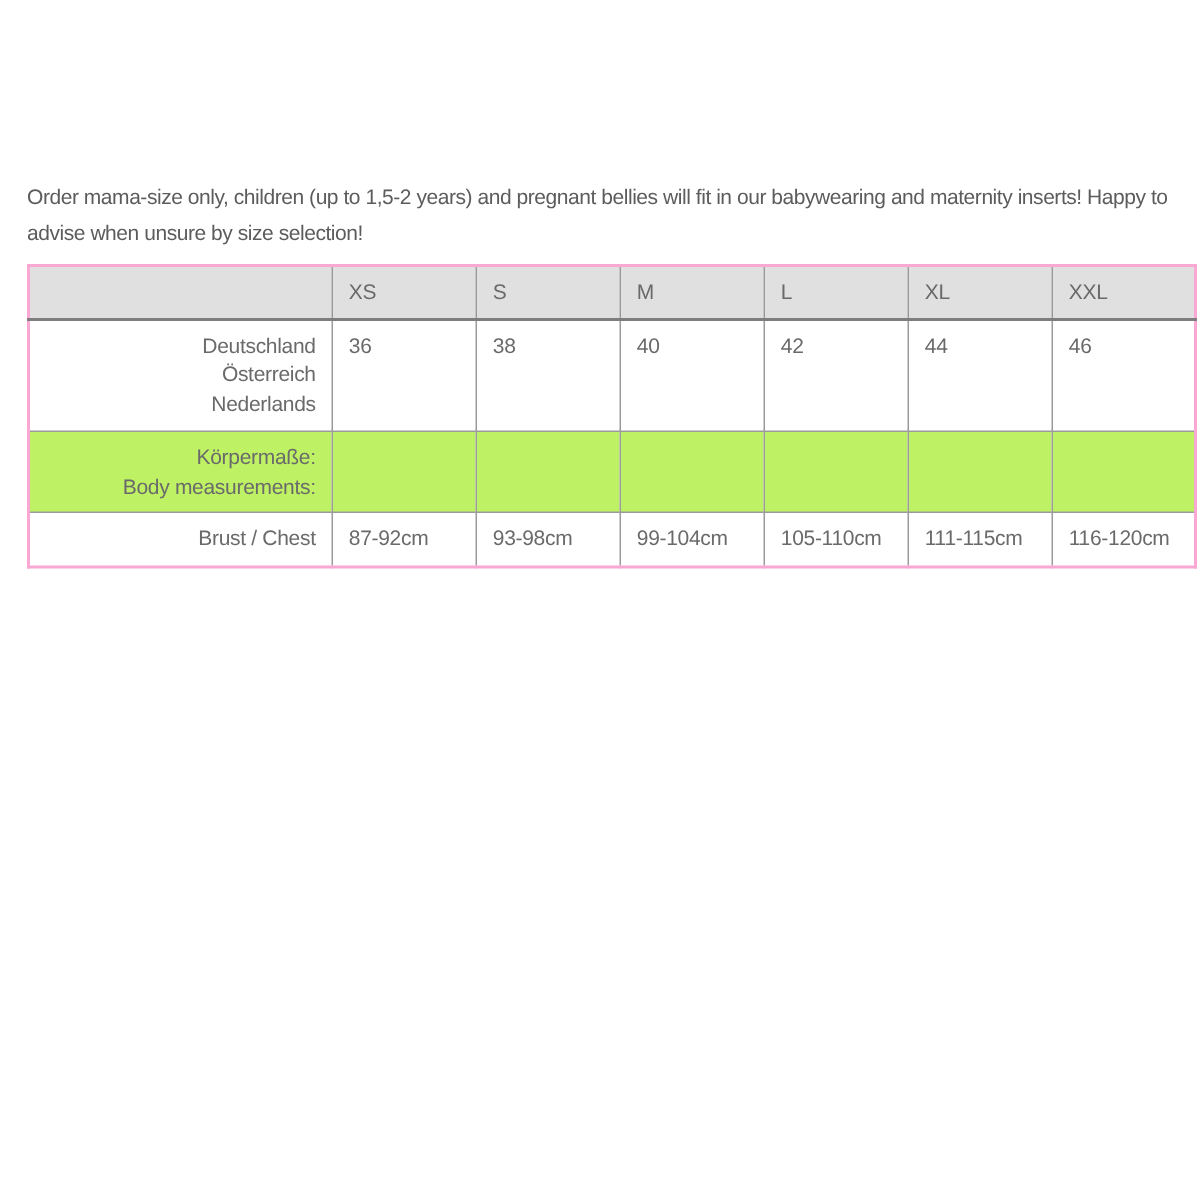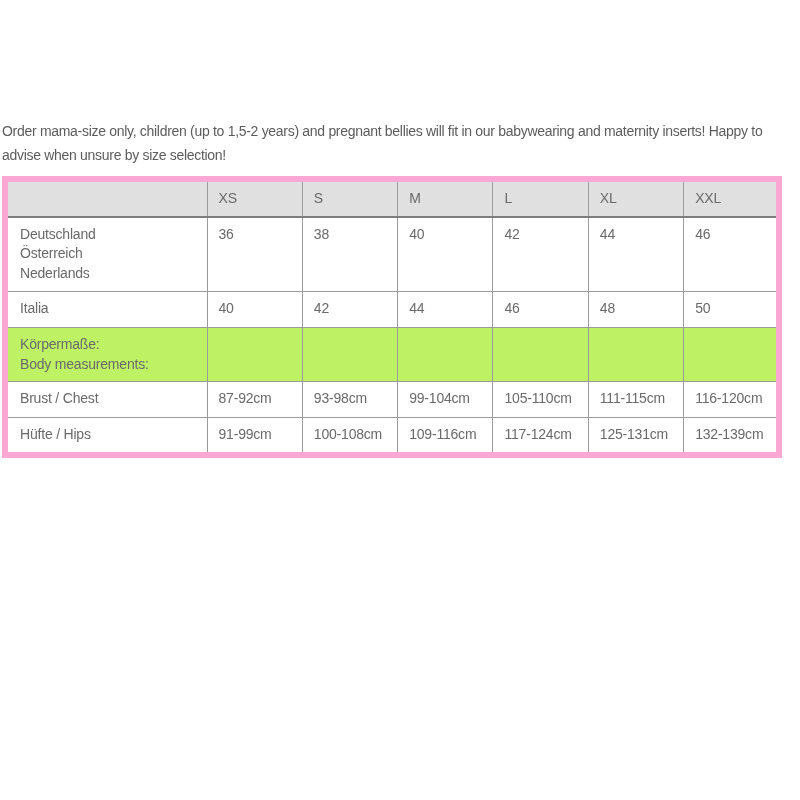--- a/index.html
+++ b/index.html
@@ -7,55 +7,55 @@
     padding: 0;
     background: #ffffff;
   }
   body {
     width: 800px;
     height: 800px;
     font-family: "Liberation Sans", sans-serif;
     overflow: hidden;
   }
   .page {
-    padding: 0 2px;
+    padding: 0 18px;
     box-sizing: border-box;
     width: 800px;
   }
   .intro {
     margin: 0;
     padding-top: 119px;
     font-size: 14px;
     line-height: 24px;
     letter-spacing: -0.3px;
     color: #5c5c5c;
     width: 778px;
   }
   table.size-table {
     margin-top: 9px;
     border-collapse: collapse;
     table-layout: fixed;
     width: 780px;
-    border: 6px solid #f9a8d4;
+    border: 2px solid #f9a8d4;
   }
   col.label-col { width: 202px; }
   th, td {
     box-sizing: border-box;
     border: 1px solid #9b9b9b;
     font-size: 14px;
     font-weight: normal;
     color: #6a6a6a;
     letter-spacing: -0.2px;
     text-align: left;
     vertical-align: top;
     padding: 7px 10px 7px 11px;
     line-height: 19.5px;
     overflow: hidden;
   }
-  td.label { white-space: pre-line; padding-left: 12px; }
+  td.label { white-space: pre-line; padding-left: 12px; text-align: right; }
   thead th {
     background: #e0e0e0;
     height: 33px;
     border-bottom: 2px solid #7e7e7e;
   }
   tr.r1 td { height: 36px; }
   tr.r2 td { height: 54px; }
   tr.r3 td { height: 75px; }
   tr.section td {
     height: 53px;
@@ -99,53 +99,35 @@
         <td class="label">Deutschland
 Österreich
 Nederlands</td>
         <td>36</td>
         <td>38</td>
         <td>40</td>
         <td>42</td>
         <td>44</td>
         <td>46</td>
       </tr>
-      <tr class="r1">
-        <td class="label">Italia</td>
-        <td>40</td>
-        <td>42</td>
-        <td>44</td>
-        <td>46</td>
-        <td>48</td>
-        <td>50</td>
-      </tr>
       <tr class="section">
         <td class="label">Körpermaße:
 Body measurements:</td>
         <td></td>
         <td></td>
         <td></td>
         <td></td>
         <td></td>
         <td></td>
       </tr>
       <tr class="r1">
         <td class="label">Brust / Chest</td>
         <td>87-92cm</td>
         <td>93-98cm</td>
         <td>99-104cm</td>
         <td>105-110cm</td>
         <td>111-115cm</td>
         <td>116-120cm</td>
       </tr>
-      <tr class="r1">
-        <td class="label">Hüfte / Hips</td>
-        <td>91-99cm</td>
-        <td>100-108cm</td>
-        <td>109-116cm</td>
-        <td>117-124cm</td>
-        <td>125-131cm</td>
-        <td>132-139cm</td>
-      </tr>
     </tbody>
   </table>
 
 </div>
 
 </body></html>

